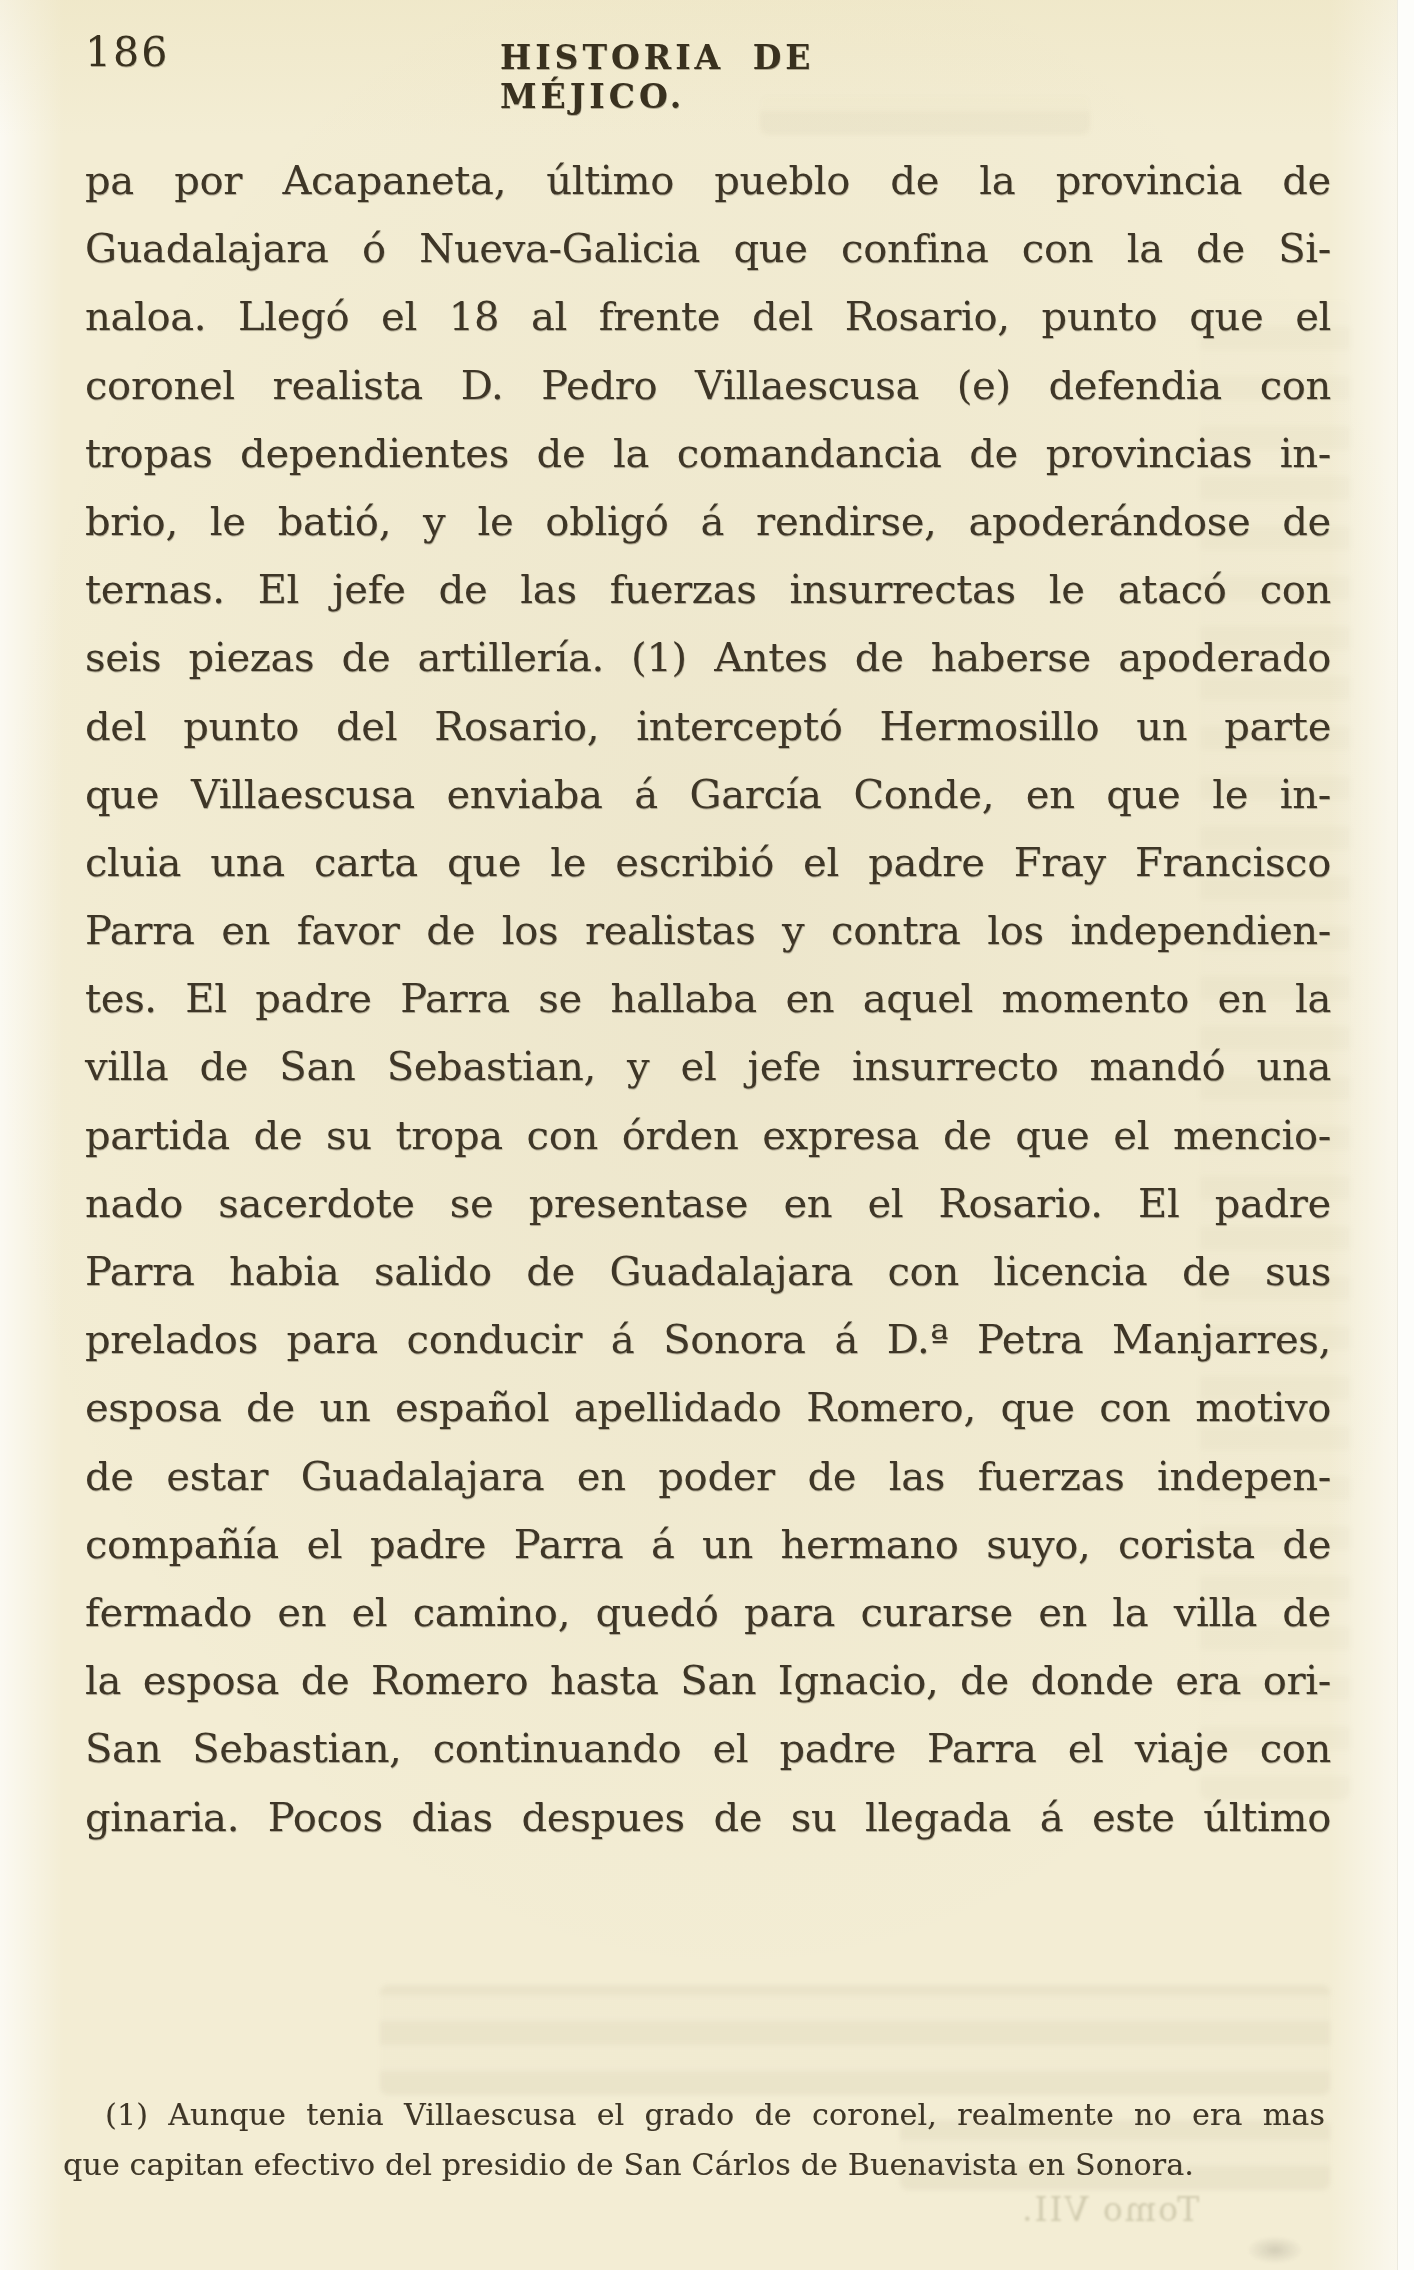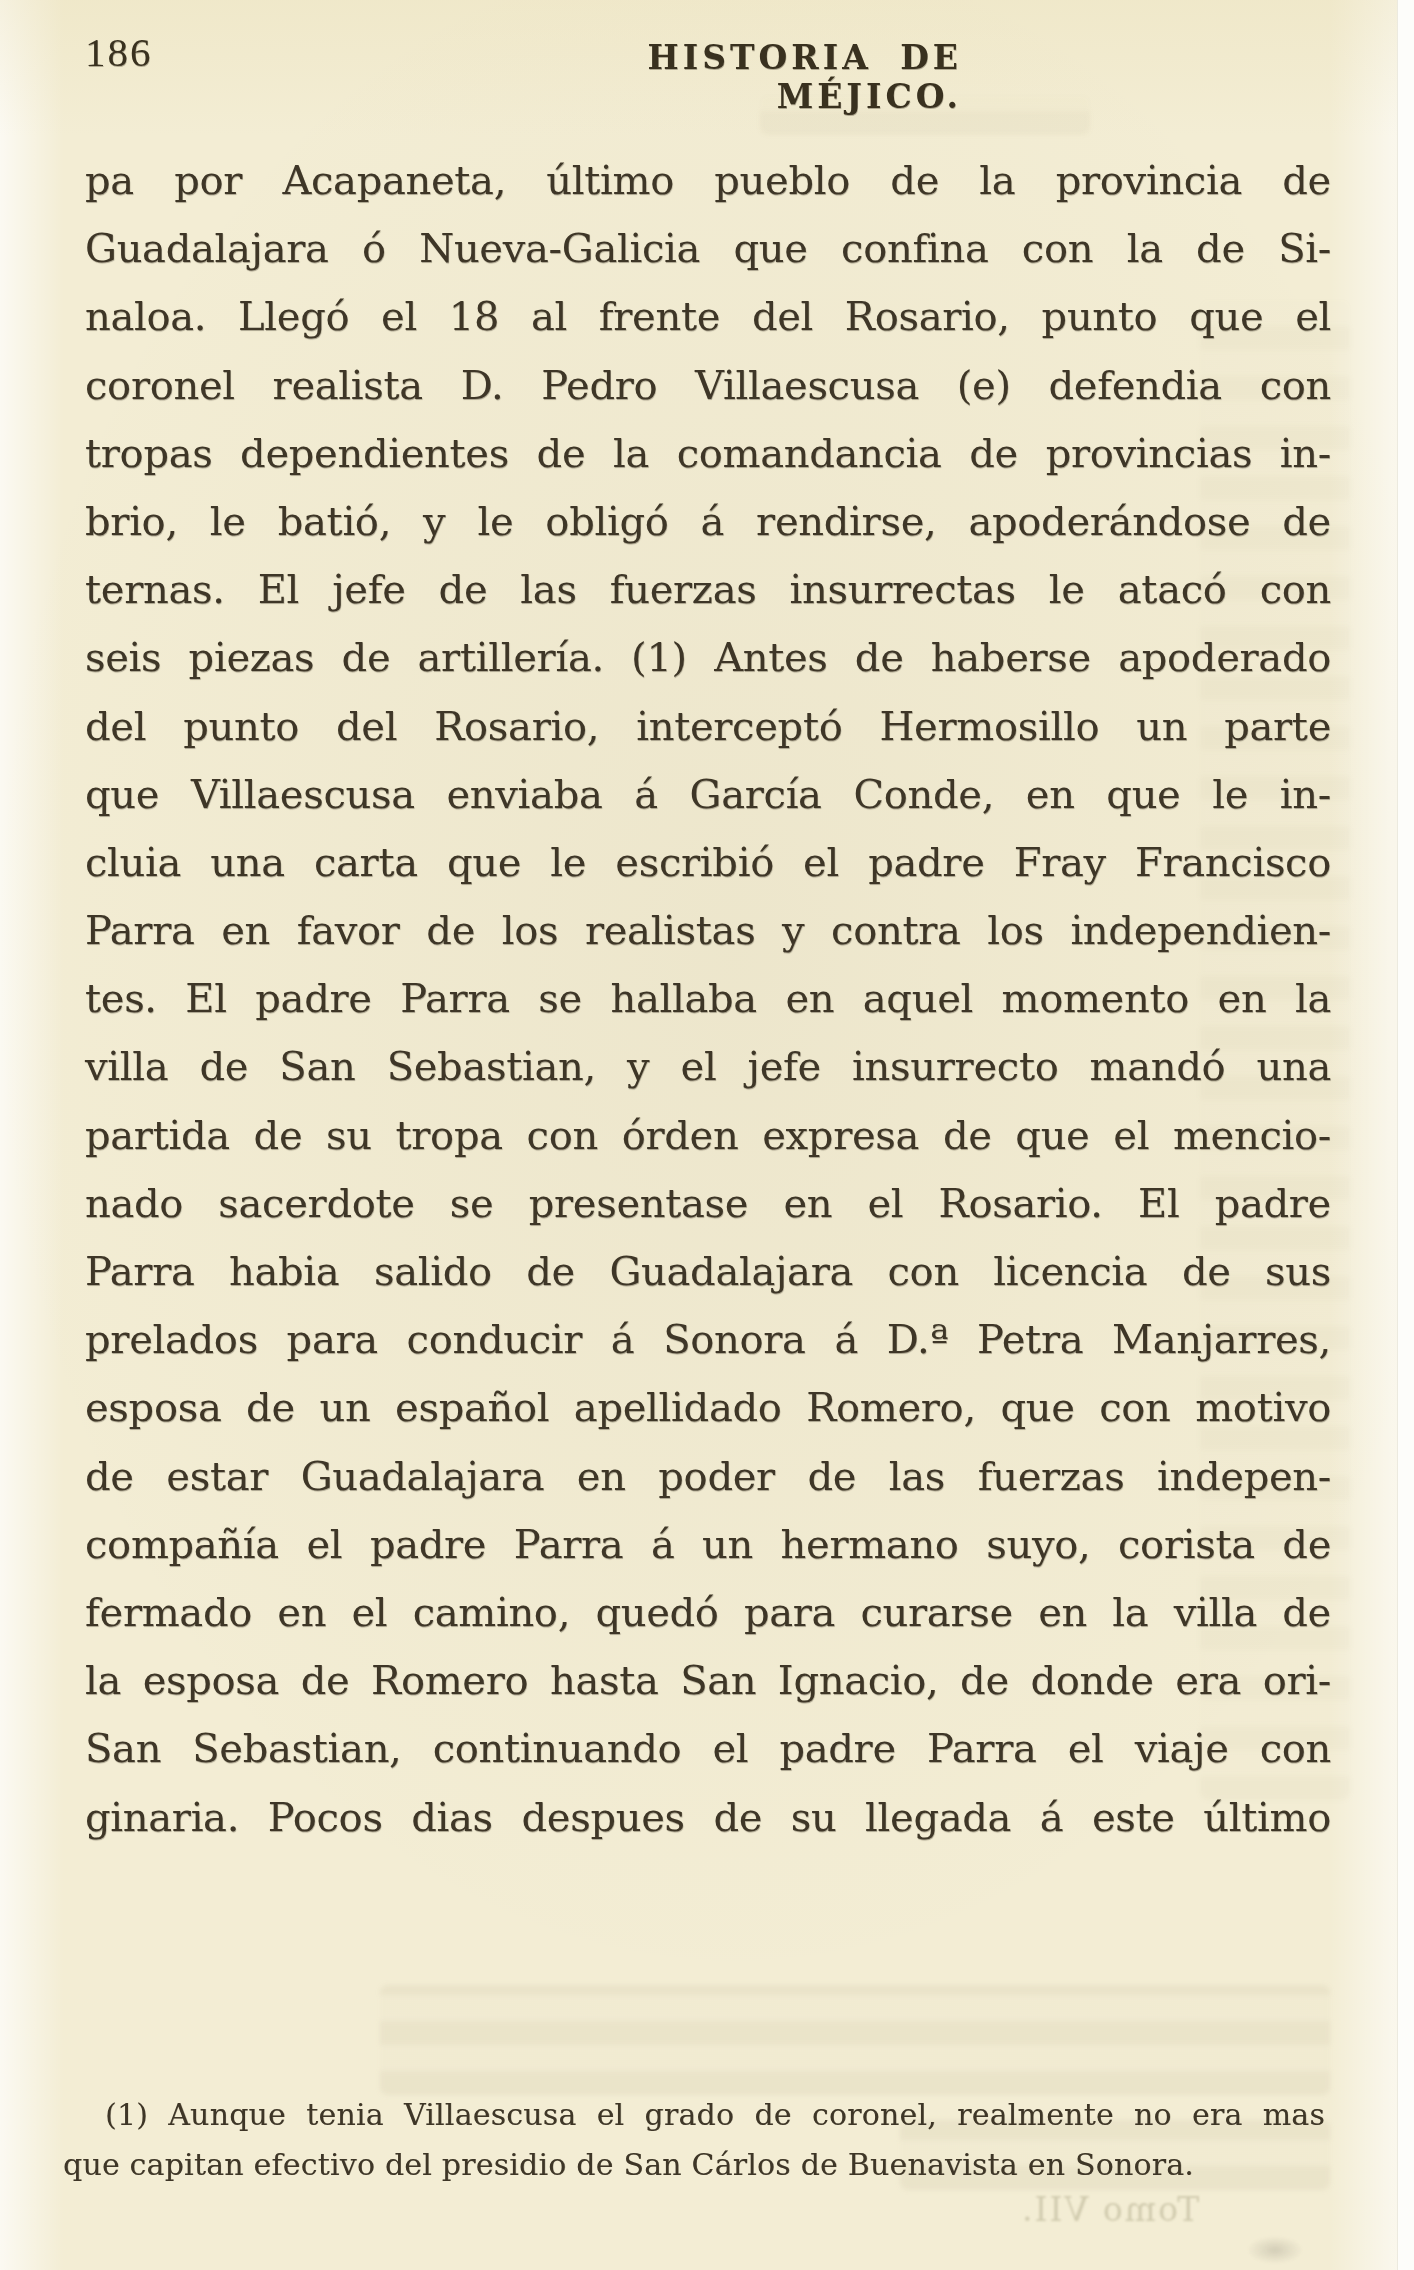--- a/index.html
+++ b/index.html
@@ -17,25 +17,24 @@
     color:#3e3627;
   }
   .edge-strip {
     position:absolute; top:0; right:0; width:16px; height:100%;
     background:#fdfdfa; border-left:1px solid #eceadf;
   }
   .header-pageno {
     position:absolute; left:85px; top:28px;
     font-size:41px; letter-spacing:2px; color:#39311f;
     text-shadow:0.5px 0.5px 0.6px rgba(57,49,31,0.35);
-    font-family:Liberation Serif, serif;
   }
   .header-title {
-    position:absolute; left:476px; top:38px; width:486px;
-    text-align:right;
+    position:absolute; left:500px; top:38px; width:486px;
+    text-align:left;
     font-size:33px; font-weight:700;
     letter-spacing:4px; word-spacing:13px;
     color:#39311f;
     text-shadow:0.5px 0.5px 0.6px rgba(57,49,31,0.35);
   }
   .body-text {
     position:absolute; left:85px; top:146px; width:1246px;
   }
   .line {
     height:68.2px; line-height:68.2px;

